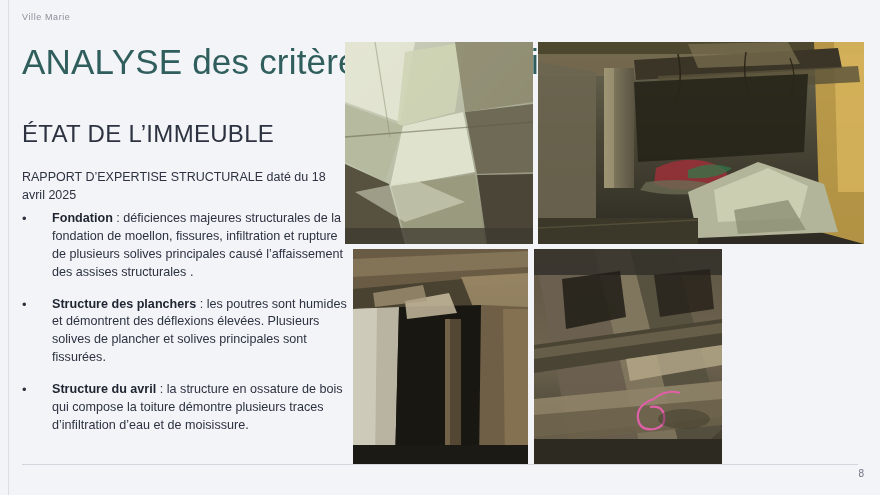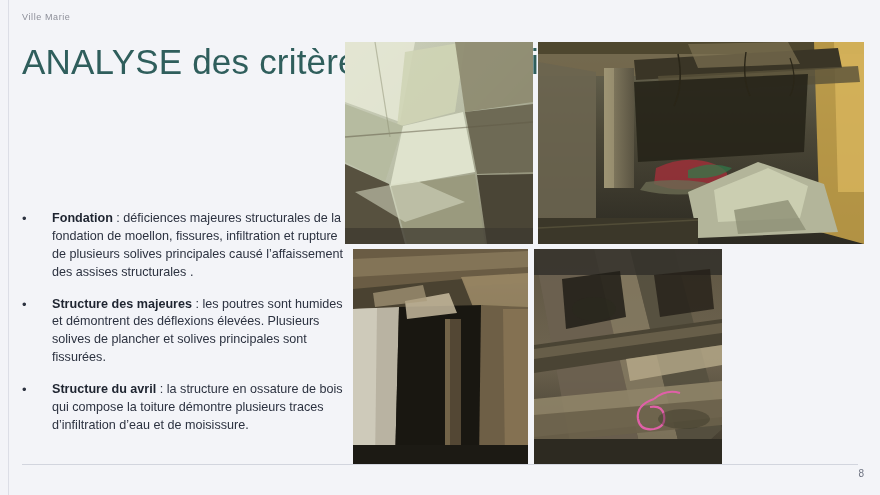--- a/index.html
+++ b/index.html
@@ -121,32 +121,34 @@
 <body>
 
 <div class="slide">
 
   <div class="left-rule"></div>
 
   <div class="brand">Ville  Marie</div>
 
   <div class="title">ANALYSE des critères de démolition</div>
 
-
+  <div class="subtitle">ÉTAT DE L’IMMEUBLE</div>
+
+  <div class="report-line">RAPPORT D’EXPERTISE STRUCTURALE  daté du 18 avril 2025</div>
 
   <div class="bullets">
 
     <div class="bullet">
       <div class="bullet-dot">•</div>
       <div class="bullet-text"><b>Fondation</b><span> : déficiences majeures structurales de la fondation de moellon, fissures, infiltration et rupture de plusieurs solives principales causé l’affaissement des assises structurales .</span></div>
     </div>
 
     <div class="bullet">
       <div class="bullet-dot">•</div>
-      <div class="bullet-text"><b>Structure des majeures</b><span> : les poutres sont humides et démontrent des déflexions élevées. Plusieurs solives de plancher et solives principales sont fissurées.</span></div>
+      <div class="bullet-text"><b>Structure des planchers</b><span> : les poutres sont humides et démontrent des déflexions élevées. Plusieurs solives de plancher et solives principales sont fissurées.</span></div>
     </div>
 
     <div class="bullet">
       <div class="bullet-dot">•</div>
       <div class="bullet-text"><b>Structure du avril</b><span> : la structure en ossature de bois qui compose la toiture démontre plusieurs traces d’infiltration d’eau et de moisissure.</span></div>
     </div>
 
   </div>
 
   <div class="photo" id="photo-1">

